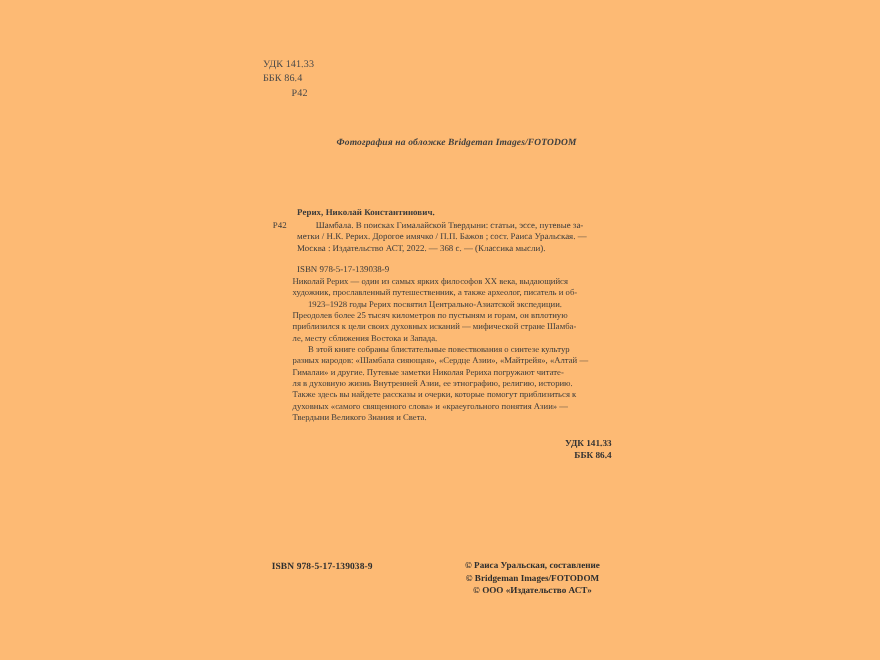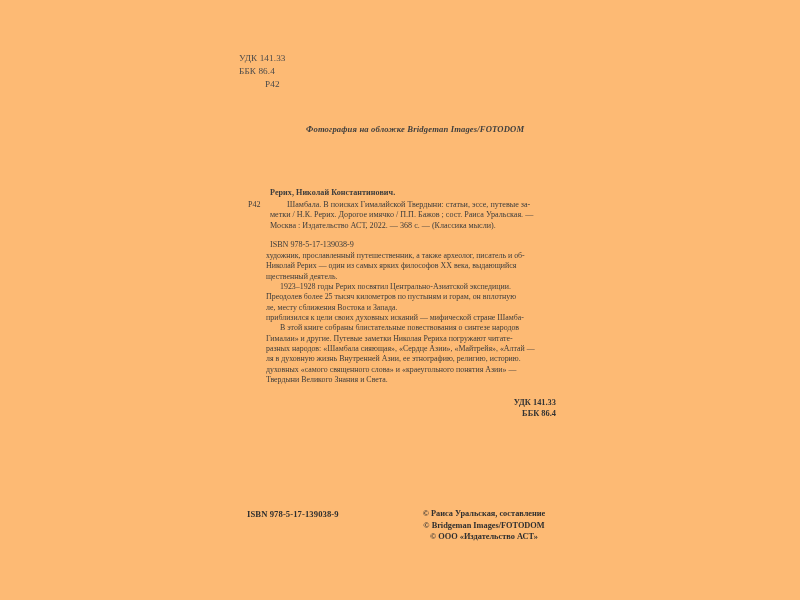--- a/index.html
+++ b/index.html
@@ -173,35 +173,35 @@
       <span class="shelfmark">Р42</span>
       <span class="rec-line first">Шамбала. В поисках Гималайской Твердыни: статьи, эссе, путевые за-</span>
       <span class="rec-line">метки / Н.К. Рерих. Дорогое имячко / П.П. Бажов ; сост. Раиса Уральская. —</span>
       <span class="rec-line">Москва : Издательство АСТ, 2022. — 368 с. — (Классика мысли).</span>
     </div>
     <div class="isbn-top">ISBN 978-5-17-139038-9</div>
   </div>
 
   <div class="annotation">
     <p>
+      <span class="ln">Николай Рерих — один из самых ярких философов XX века, выдающийся</span>
       <span class="ln">художник, прославленный путешественник, а также археолог, писатель и об-</span>
-      <span class="ln">Николай Рерих — один из самых ярких философов XX века, выдающийся</span>
-      <span class="ln">щественный деятель.</span>
     </p>
     <p>
       <span class="ln ind">1923–1928 годы Рерих посвятил Центрально-Азиатской экспедиции.</span>
       <span class="ln">Преодолев более 25 тысяч километров по пустыням и горам, он вплотную</span>
+      <span class="ln">приблизился к цели своих духовных исканий — мифической стране Шамба-</span>
       <span class="ln">ле, месту сближения Востока и Запада.</span>
-      <span class="ln">приблизился к цели своих духовных исканий — мифической стране Шамба-</span>
     </p>
     <p>
-      <span class="ln ind">В этой книге собраны блистательные повествования о синтезе народов</span>
+      <span class="ln ind">В этой книге собраны блистательные повествования о синтезе культур</span>
+      <span class="ln">разных народов: «Шамбала сияющая», «Сердце Азии», «Майтрейя», «Алтай —</span>
       <span class="ln">Гималаи» и другие. Путевые заметки Николая Рериха погружают читате-</span>
-      <span class="ln">разных народов: «Шамбала сияющая», «Сердце Азии», «Майтрейя», «Алтай —</span>
       <span class="ln">ля в духовную жизнь Внутренней Азии, ее этнографию, религию, историю.</span>
+      <span class="ln">Также здесь вы найдете рассказы и очерки, которые помогут приблизиться к</span>
       <span class="ln">духовных «самого священного слова» и «краеугольного понятия Азии» —</span>
       <span class="ln">Твердыни Великого Знания и Света.</span>
     </p>
   </div>
 
   <div class="udk-repeat">
     <span class="code-line">УДК 141.33</span>
     <span class="code-line">ББК 86.4</span>
   </div>
 

